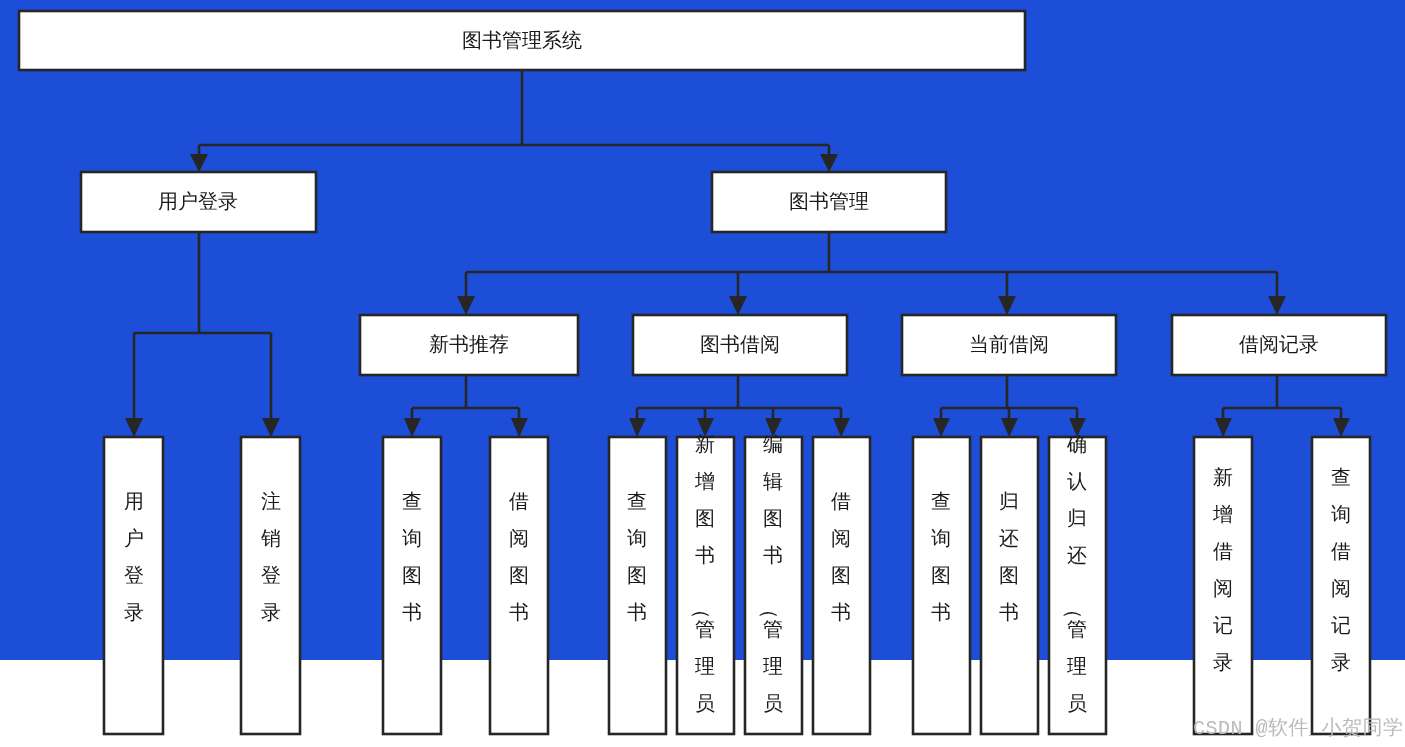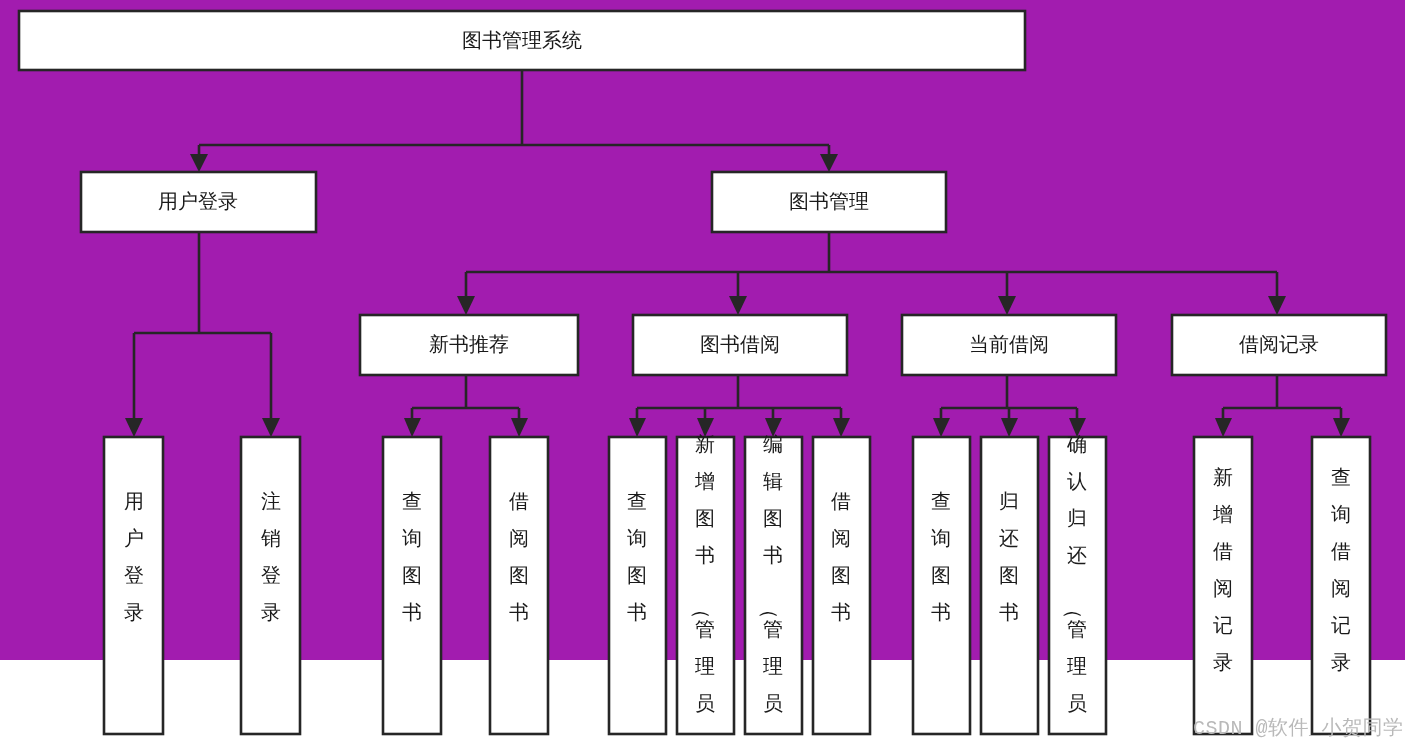--- a/index.html
+++ b/index.html
@@ -11,21 +11,21 @@
     width: 1405px;
     height: 747px;
     font-family: "Liberation Sans", "DejaVu Sans", sans-serif;
     overflow: hidden;
     position: relative;
   }
   #diagram-root {
     position: relative;
     width: 1405px;
     height: 660px;
-    background: #a21caf;
+    background: #1d4ed8;
   }
   svg.diagram-canvas {
     position: absolute;
     left: 0;
     top: 0;
     width: 1405px;
     height: 747px;
     display: block;
   }
   .node-box {

